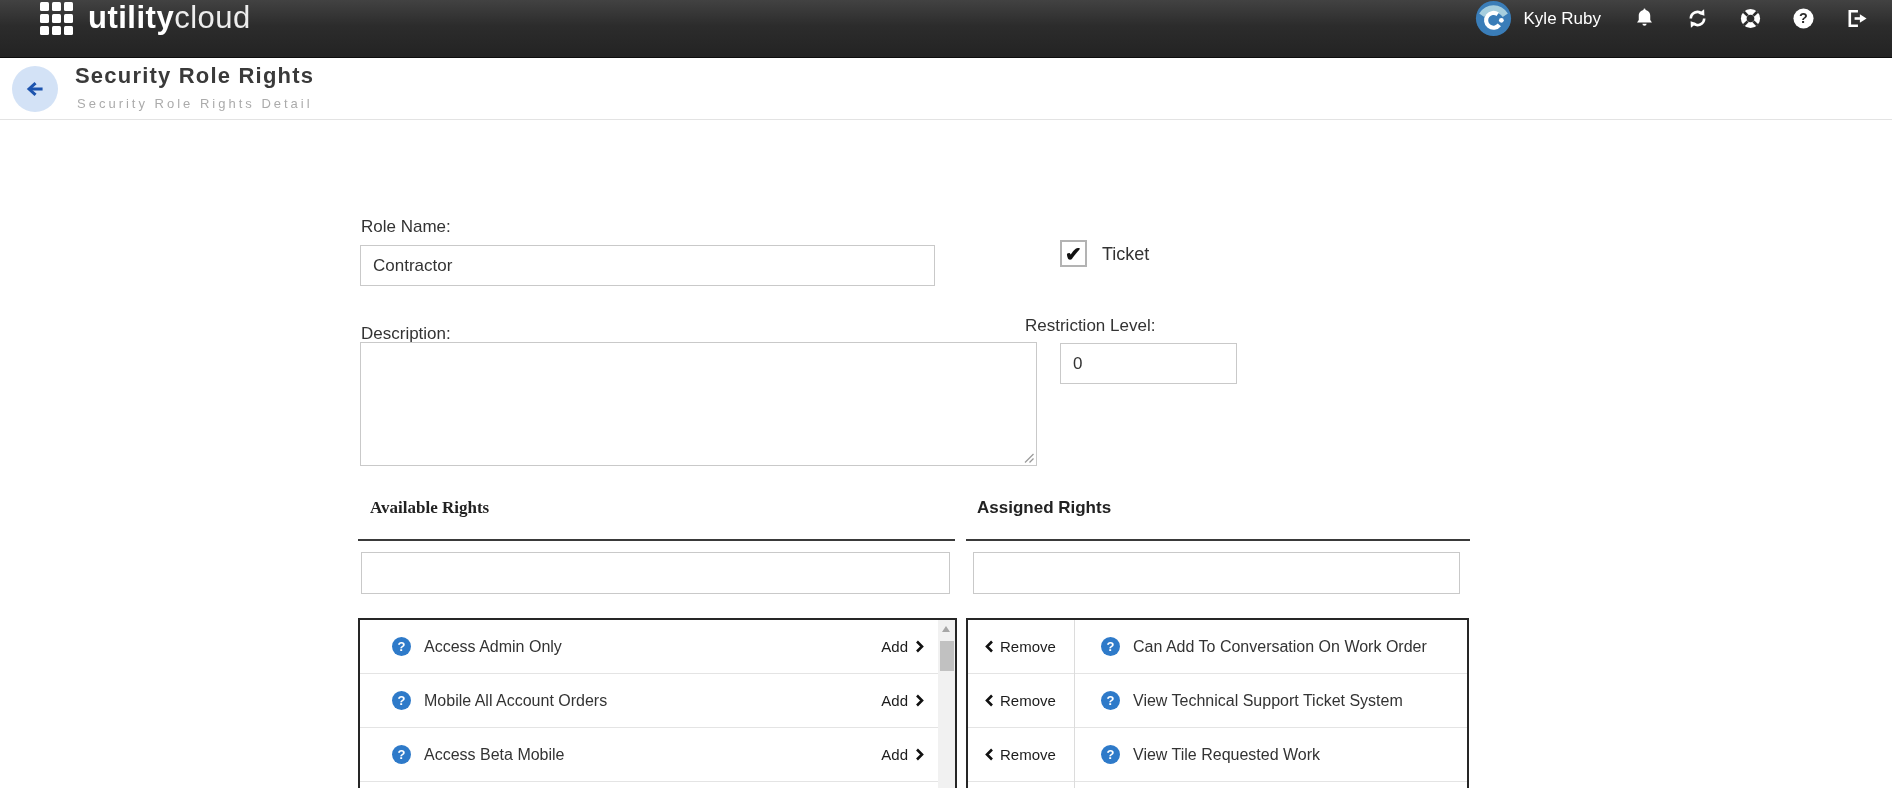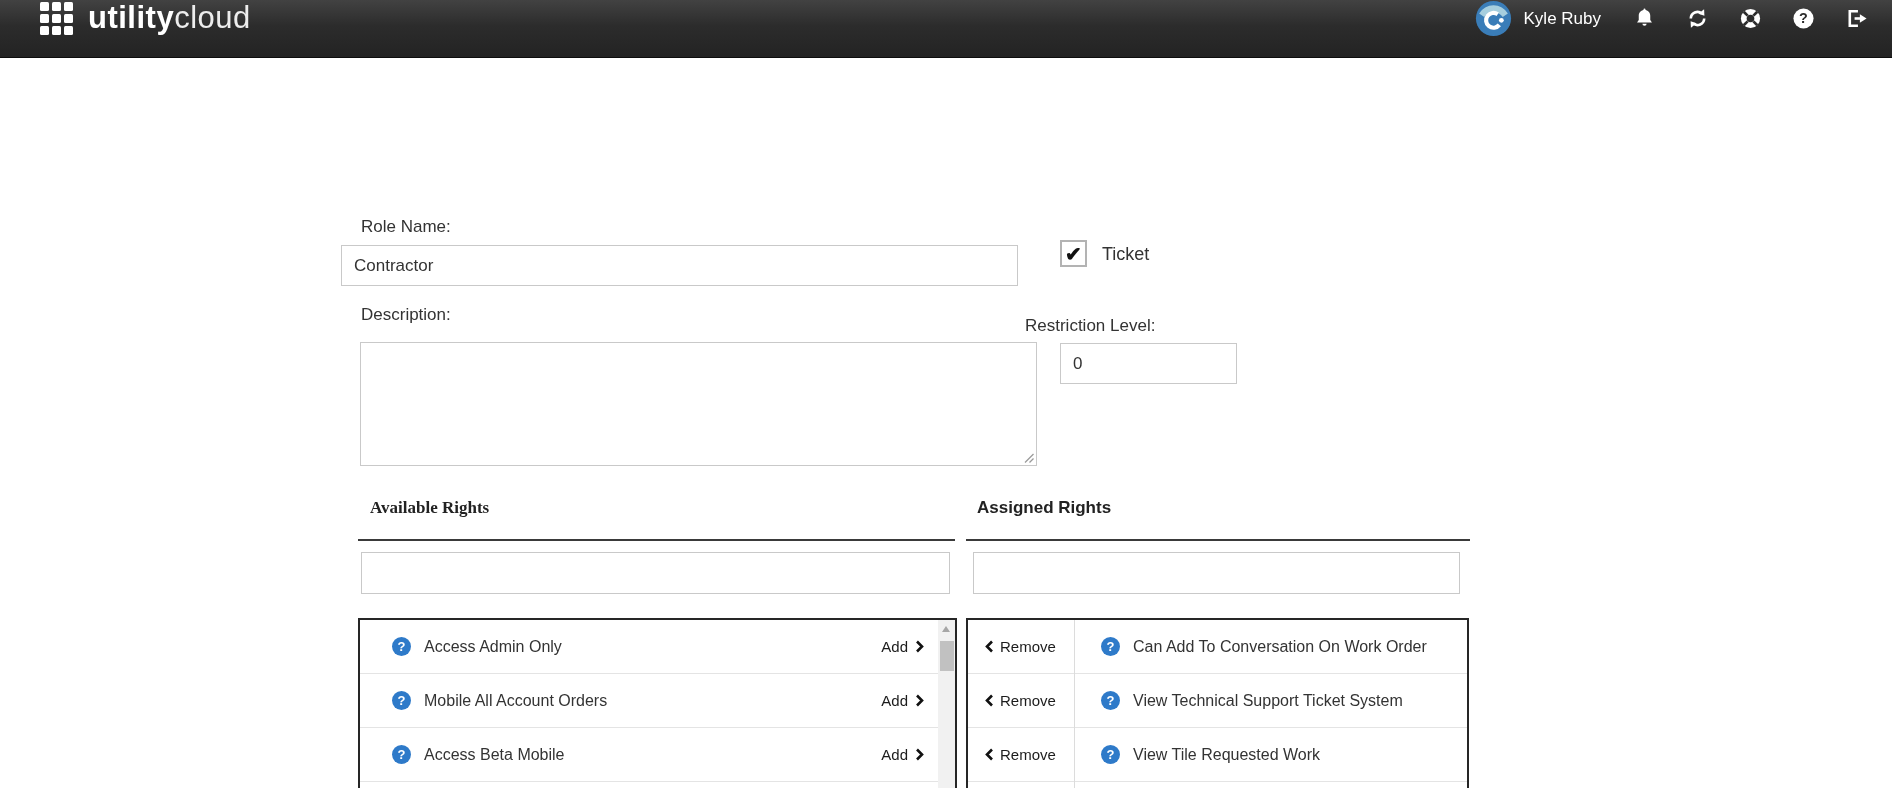--- a/index.html
+++ b/index.html
@@ -43,21 +43,21 @@
   }
   .page-title { position:absolute; left:75px; top:4px; font-size:22px; font-weight:700; color:#3a3a3a; letter-spacing:1.2px; }
   .page-subtitle { position:absolute; left:77px; top:37px; font-size:13px; color:#ababab; letter-spacing:3px; }
 
   
   .field-label { position:absolute; font-size:17px; color:#333; }
   .text-input {
     position:absolute; border:1px solid #c9c9c9; background:#fff; outline:none;
     font-family:inherit; font-size:17px; color:#333; padding:0 12px;
   }
-  #role-input { left:341px; top:245px; width:677px; height:41px; }
+  #role-input { left:360px; top:245px; width:575px; height:41px; }
   #desc-area  { left:360px; top:342px; width:677px; height:124px; padding:8px 12px; resize:none; }
   #restr-input{ left:1060px; top:343px; width:177px; height:41px; }
   .resize-corner { position:absolute; left:1022px; top:451px; }
 
   .checkbox {
     position:absolute; left:1060px; top:240px; width:27px; height:27px;
     border:2px solid #b3b3b3; background:#fff; display:flex; align-items:center; justify-content:center;
     font-size:20px; font-weight:700; color:#111; cursor:pointer;
   }
   #active-label { left:1102px; top:244px; font-size:18px; }
@@ -169,28 +169,38 @@
       </svg>
 
       <svg class="nav-icon" viewBox="0 0 24 24">
         <path d="M13.5 4.5H5v15h8.5" fill="none" stroke="#fff" stroke-width="2.7"></path>
         <line x1="10" y1="12" x2="17" y2="12" stroke="#fff" stroke-width="2.7"></line>
         <polygon points="22.5,12 15.5,7.5 15.5,16.5" fill="#fff"></polygon>
       </svg>
     </div>
   </div>
 
+  <div class="page-header">
+    <div class="back-btn">
+      <svg viewBox="0 0 24 24" width="26" height="26">
+        <line x1="19" y1="12" x2="7.5" y2="12" stroke="#1d54ae" stroke-width="2.8"></line>
+        <polyline points="12.5,6.5 6.5,12 12.5,17.5" fill="none" stroke="#1d54ae" stroke-width="2.8"></polyline>
+      </svg>
+    </div>
+    <div class="page-title">Security Role Rights</div>
+    <div class="page-subtitle">Security Role Rights Detail</div>
+  </div>
 
   <div class="field-label" style="left:361px; top:217px;">Role Name:</div>
   <input id="role-input" class="text-input" type="text" value="Contractor" style="">
 
   <div class="checkbox">✔</div>
   <div class="field-label" id="active-label">Ticket</div>
 
-  <div class="field-label" style="left:361px; top:305px;">Description:</div>
+  <div class="field-label" style="left:361px; top:324px;">Description:</div>
   <textarea id="desc-area" class="text-input" style=""></textarea>
   <svg class="resize-corner" width="13" height="13" viewBox="0 0 13 13">
     <line x1="3" y1="11.5" x2="11.5" y2="3" stroke="#9a9a9a" stroke-width="1.2"></line>
     <line x1="7.5" y1="11.5" x2="11.5" y2="7.5" stroke="#9a9a9a" stroke-width="1.2"></line>
   </svg>
 
   <div class="field-label" style="left:1025px; top:316px;">Restriction Level:</div>
   <input id="restr-input" class="text-input" type="text" value="0" style="">
 
   <div class="section-title" style="left:370px; top:498px;font-family:Liberation Serif, serif;">Available Rights</div>

